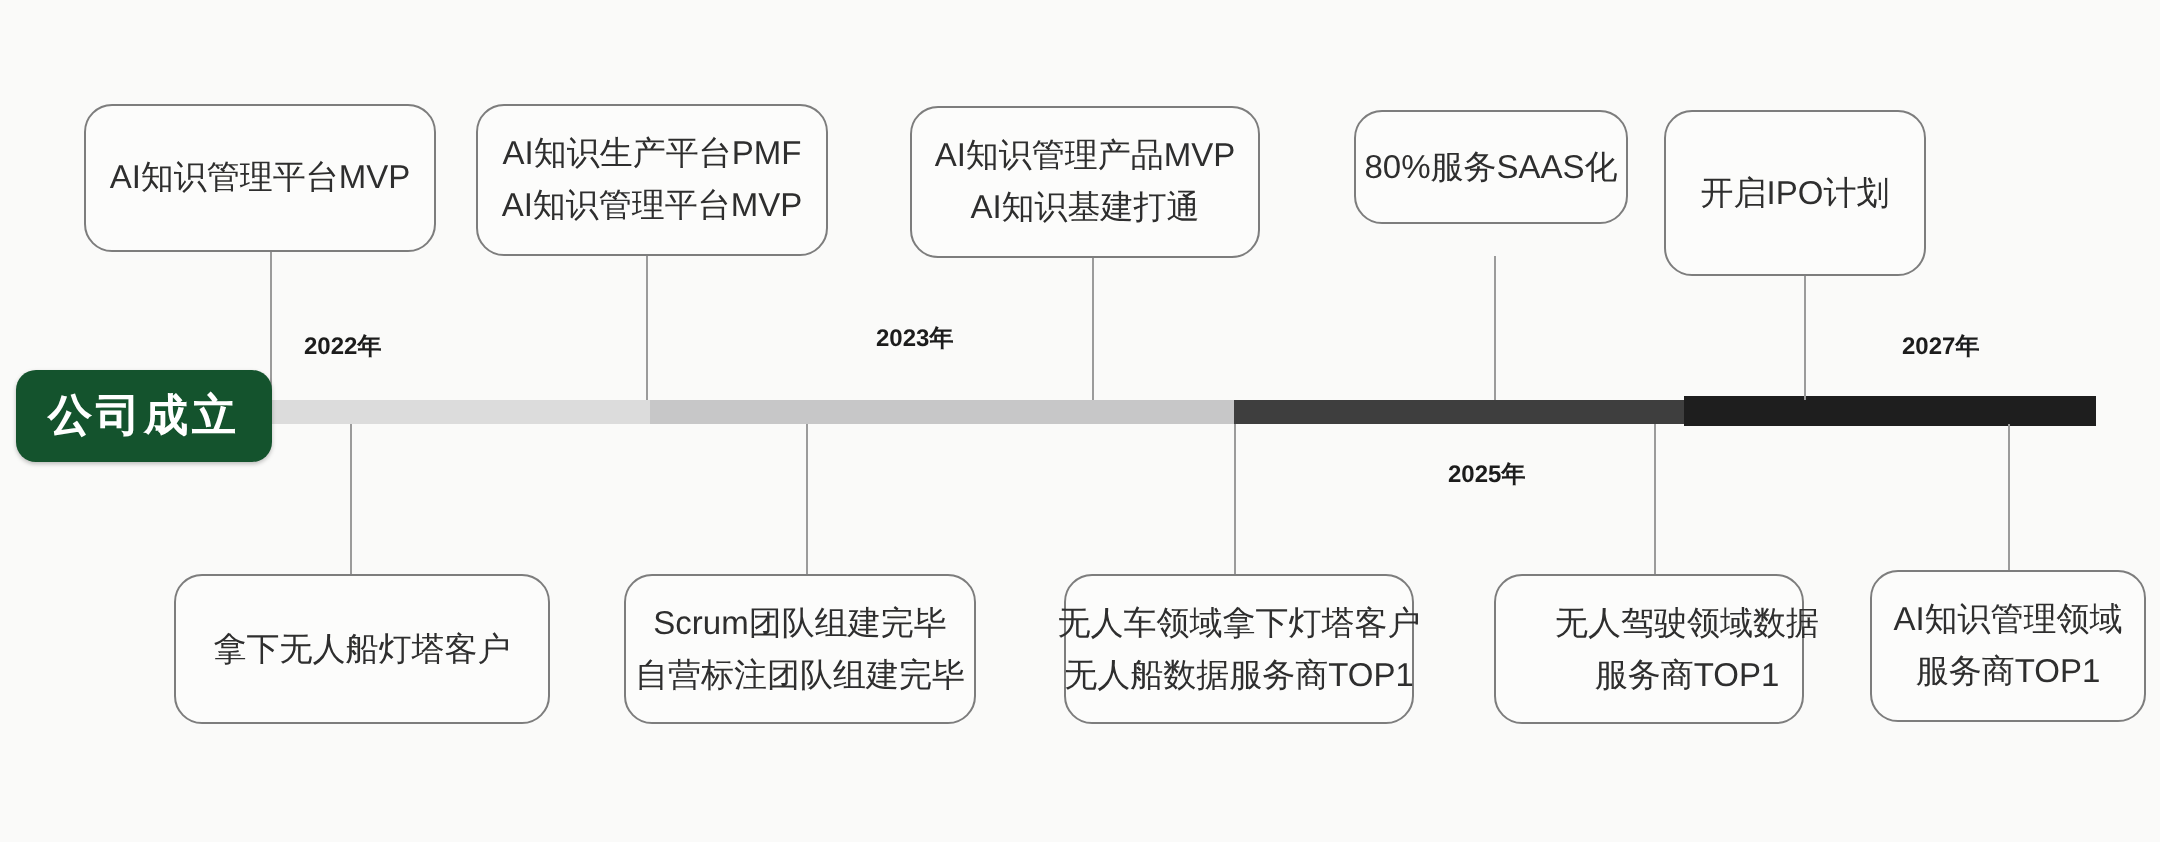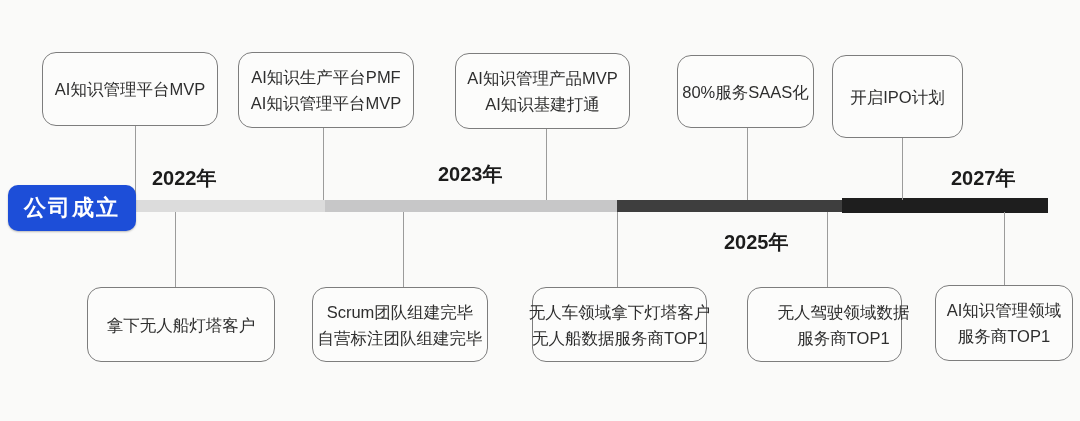--- a/index.html
+++ b/index.html
@@ -17,21 +17,21 @@
   
   .seg{position:absolute;}
   .seg-1{left:120px;top:200px;width:205px;height:12px;}
   .seg-2{left:325px;top:200px;width:292px;height:12px;}
   .seg-3{left:617px;top:200px;width:225px;height:12px;}
   .seg-4{left:842px;top:198px;width:206px;height:15px;}
 
   
   .origin{
     position:absolute;left:8px;top:185px;width:128px;height:46px;
-    background:#1d4ed8;border-radius:10px;
+    background:#14532d;border-radius:10px;
     color:#ffffff;font-size:22px;font-weight:bold;letter-spacing:2px;
     display:flex;align-items:center;justify-content:center;
     box-shadow:0 1px 2px rgba(0,0,0,.25);
     z-index:3;
   }
 
   
   .conn{position:absolute;width:1px;background:#9b9b9b;z-index:1;}
   .conn.t1{left:135px;top:126px;height:74px;}
   .conn.t2{left:323px;top:128px;height:72px;}
@@ -39,21 +39,21 @@
   .conn.t4{left:747px;top:128px;height:72px;}
   .conn.t5{left:902px;top:128px;height:72px;}
   .conn.b1{left:175px;top:212px;height:75px;}
   .conn.b2{left:403px;top:212px;height:75px;}
   .conn.b3{left:617px;top:212px;height:75px;}
   .conn.b4{left:827px;top:212px;height:75px;}
   .conn.b5{left:1004px;top:212px;height:74px;}
 
   
   .year{
-    position:absolute;font-size:20px;font-weight:bold;color:#1c1c1c;
+    position:absolute;font-size:12px;font-weight:bold;color:#1c1c1c;
     white-space:nowrap;z-index:2;
   }
   .year.y2022{left:152px;top:165px;}
   .year.y2023{left:438px;top:161px;}
   .year.y2025{left:724px;top:229px;}
   .year.y2027{left:951px;top:165px;}
 
   
   .box{
     position:absolute;
@@ -63,21 +63,21 @@
     display:flex;flex-direction:column;align-items:center;justify-content:center;
     font-size:16.5px;color:#2e2e2e;line-height:26px;
     text-align:center;
     z-index:2;
     padding:0 6px;box-sizing:border-box;
   }
   .box .line{white-space:nowrap;}
   .bt1{left:42px; top:52px; width:176px;height:74px;}
   .bt2{left:238px;top:52px; width:176px;height:76px;}
   .bt3{left:455px;top:53px; width:175px;height:76px;text-align:center;}
-  .bt4{left:677px;top:55px; width:137px;height:73px;}
+  .bt4{left:677px;top:55px; width:137px;height:57px;}
   .bt5{left:832px;top:55px; width:131px;height:83px;}
   .bb1{left:87px; top:287px;width:188px;height:75px;}
   .bb2{left:312px;top:287px;width:176px;height:75px;}
   .bb3{left:532px;top:287px;width:175px;height:75px;text-align:center;}
   .bb4{left:747px;top:287px;width:155px;height:75px;padding-left:44px;}
   .bb5{left:935px;top:285px;width:138px;height:76px;}
   .bb5 .line{white-space:normal;}
 </style>
 </head>
 <body>

